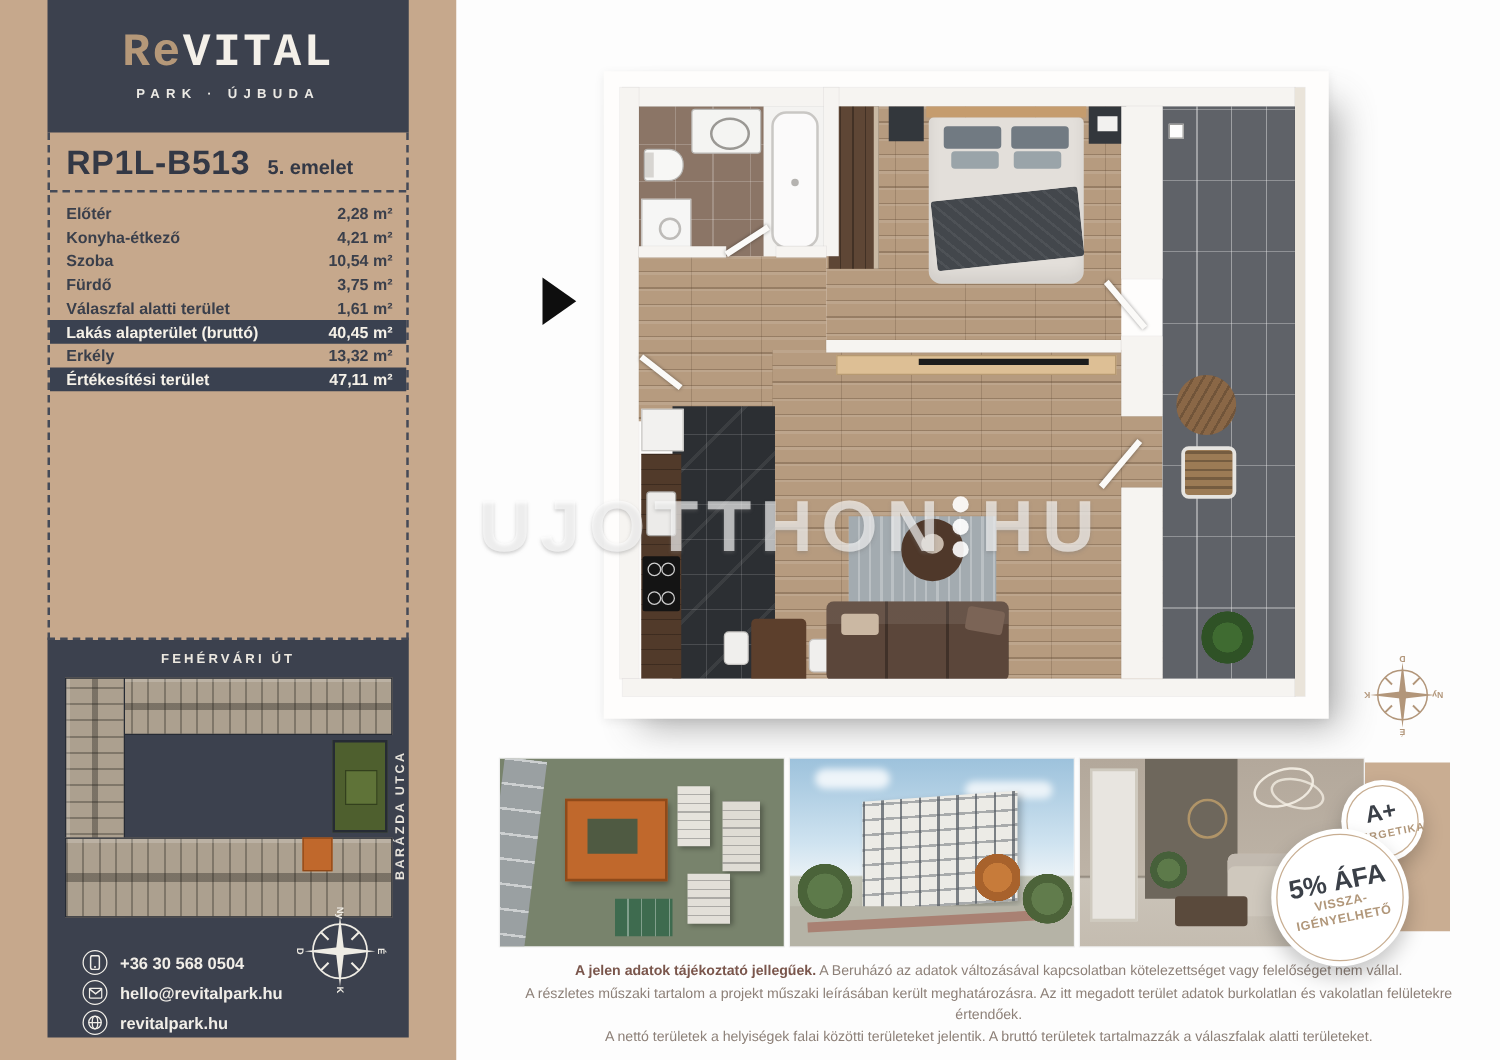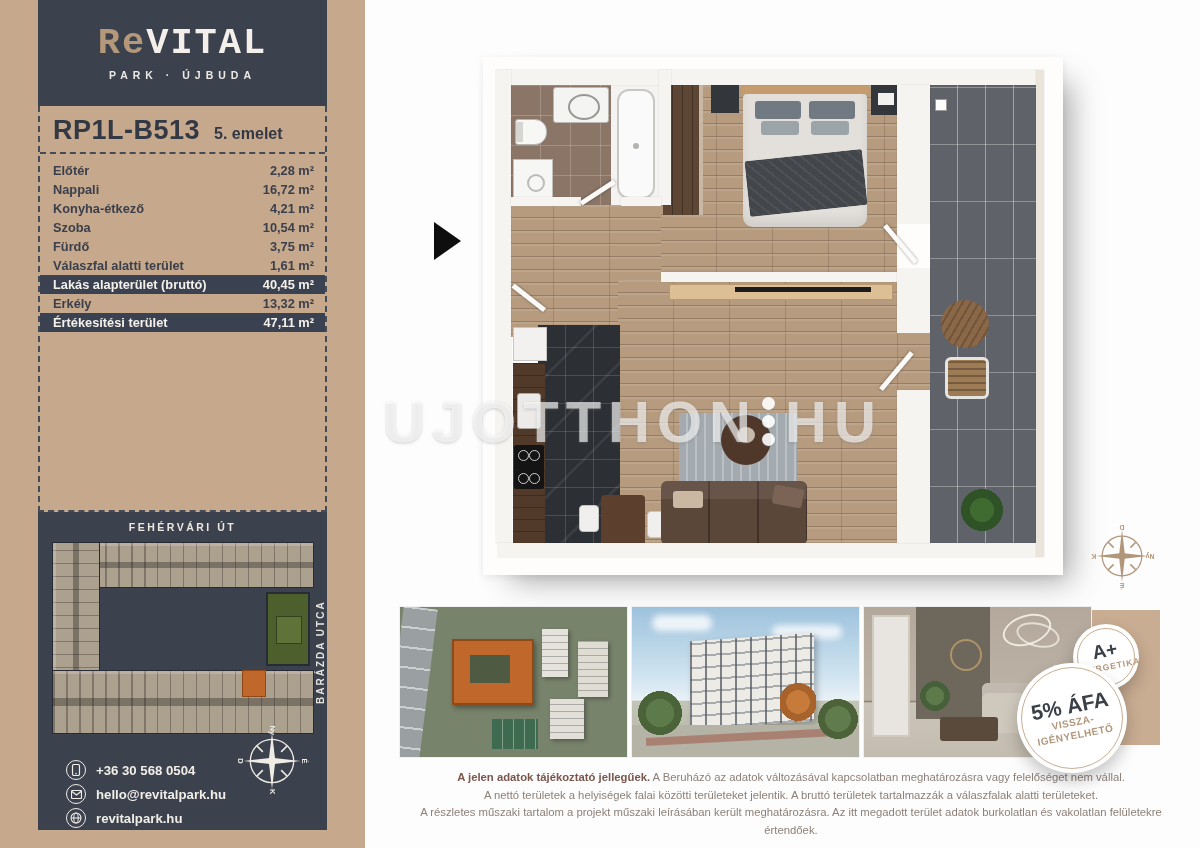--- a/index.html
+++ b/index.html
@@ -128,24 +128,20 @@
 
     <div class="info-panel">
       <div class="unit-header">
         <span class="unit-code">RP1L-B513</span>
         <span class="unit-floor">5. emelet</span>
       </div>
       <div class="area-table">
         <div class="arow">
             <span class="alabel">Előtér</span>
             <span class="avalue">2,28 m²</span>
-          </div>
-        <div class="arow">
-            <span class="alabel">Nappali</span>
-            <span class="avalue">16,72 m²</span>
           </div>
         <div class="arow">
             <span class="alabel">Konyha-étkező</span>
             <span class="avalue">4,21 m²</span>
           </div>
         <div class="arow">
             <span class="alabel">Szoba</span>
             <span class="avalue">10,54 m²</span>
           </div>
         <div class="arow">
@@ -378,18 +374,18 @@
   </div>
   <div class="abs badge badge-vat">
     <div class="badge-rot">
       <div class="badge-big">5% ÁFA</div>
       <div class="badge-small">VISSZA-</div>
       <div class="badge-small">IGÉNYELHETŐ</div>
     </div>
   </div>
 
   <div class="abs disclaimer">
-    <div><b>A jelen adatok tájékoztató jellegűek.</b> <span>A Beruházó az adatok változásával kapcsolatban meghatározásra vagy felelőséget nem vállal.</span></div>
+    <div><b>A jelen adatok tájékoztató jellegűek.</b> <span>A Beruházó az adatok változásával kapcsolatban kötelezettséget vagy felelőséget nem vállal.</span></div>
+    <div>A részletes műszaki tartalom a projekt műszaki leírásában került meghatározásra. Az itt megadott terület adatok burkolatlan és vakolatlan felületekre értendőek.</div>
     <div>A nettó területek a helyiségek falai közötti területeket jelentik. A bruttó területek tartalmazzák a válaszfalak alatti területeket.</div>
-    <div>A részletes műszaki tartalom a projekt műszaki leírásában került meghatározásra. Az itt megadott terület adatok burkolatlan és vakolatlan felületekre értendőek.</div>
   </div>
 
 </div>
 
 </body></html>

